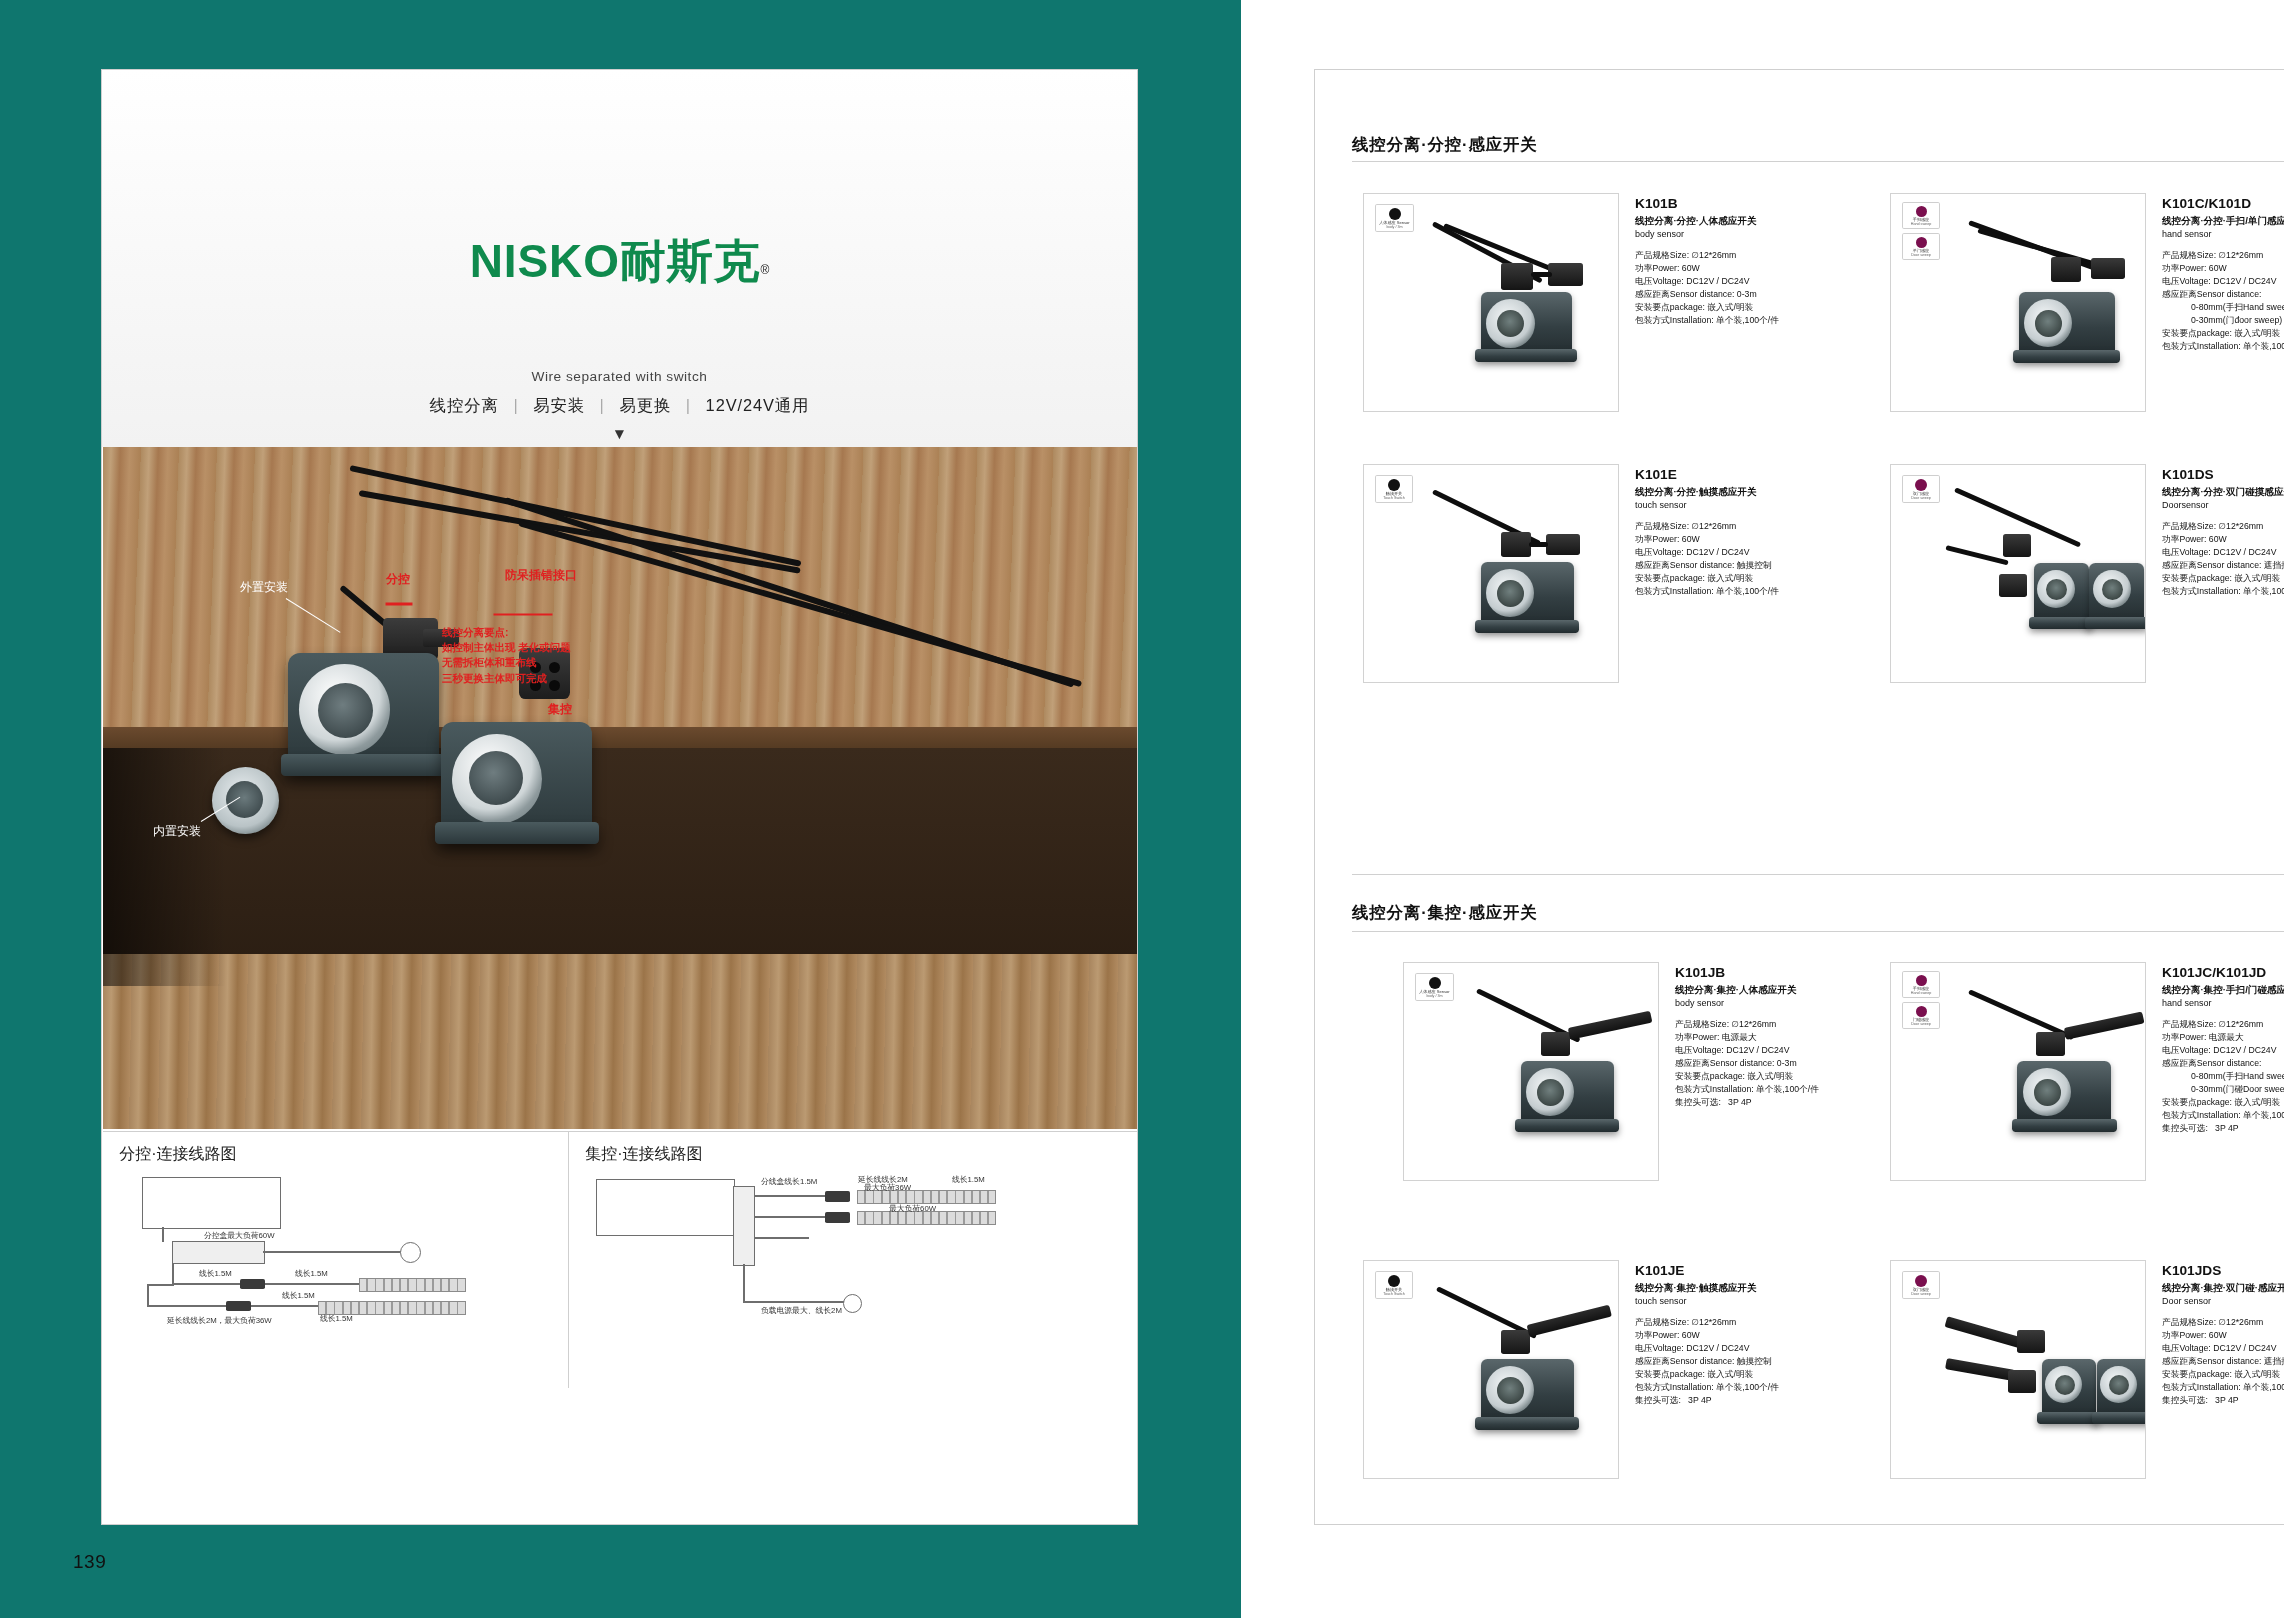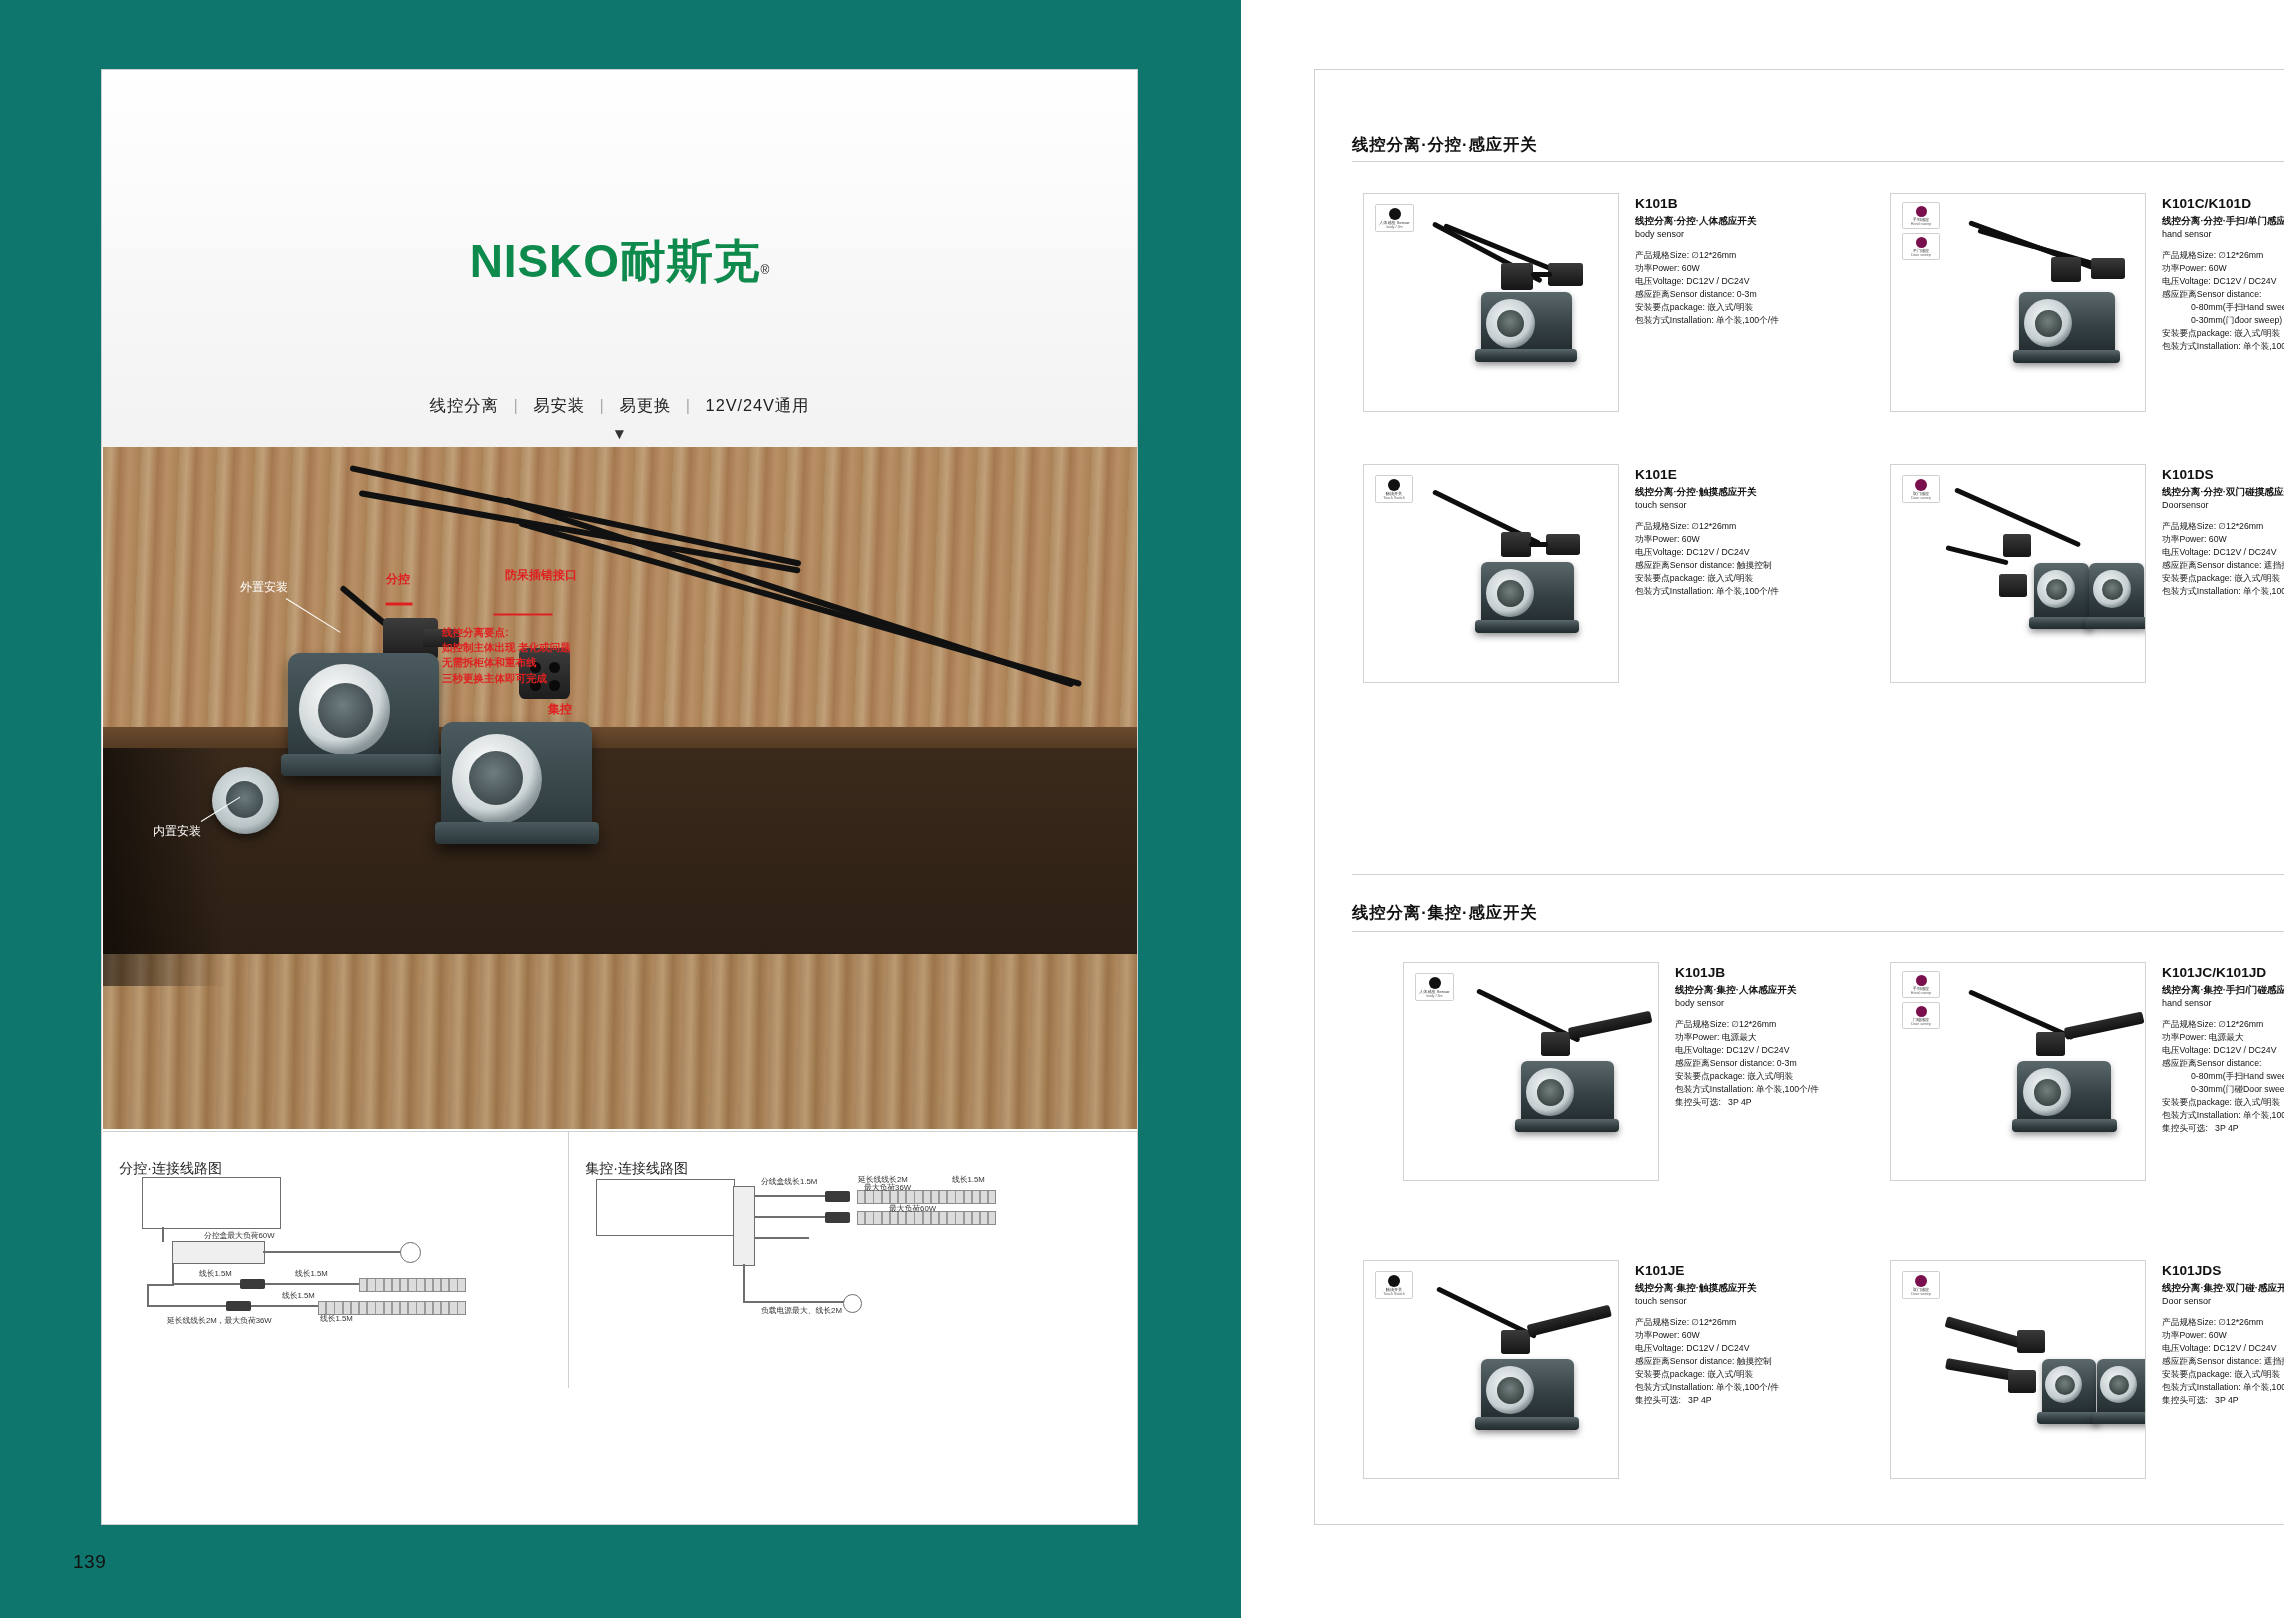--- a/index.html
+++ b/index.html
@@ -52,21 +52,21 @@
   .callout.red{color:#e02020;font-weight:bold;}
   .lead{position:absolute;background:#ffffff;height:0.9px;transform-origin:left center;}
   .lead.red{background:#e02020;}
   .red-note{position:absolute;font-size:10.5px;line-height:1.45;color:#e02020;font-weight:bold;white-space:nowrap;}
 
   
   .diagrams{position:absolute;left:0.9px;top:1061px;width:1034px;height:256px;border-top:0.9px solid #cfcfcf;}
   .diagram{position:absolute;top:0;height:256px;box-sizing:border-box;}
   .diagram.left{left:0;width:466px;border-right:0.9px solid #cfcfcf;}
   .diagram.right{left:466px;width:568px;}
-  .diagram-title{position:absolute;left:16.4px;top:12px;font-size:14px;color:#222;margin-top:16px;}
+  .diagram-title{position:absolute;left:16.4px;top:12px;font-size:16px;color:#222;}
   .diagram-canvas{position:absolute;left:0;top:36px;width:100%;height:220px;}
 
   .dg-box{position:absolute;border:1.4px solid #6e6e6e;background:#fff;}
   .dg-line{position:absolute;background:#6e6e6e;}
   .dg-label{position:absolute;font-size:7.8px;color:#333;white-space:nowrap;}
   .dg-strip{position:absolute;background:repeating-linear-gradient(90deg,#dcdcdc 0px,#dcdcdc 6.4px,#9a9a9a 6.4px,#9a9a9a 8.2px);border:0.9px solid #8b8b8b;}
   .dg-dot{position:absolute;border-radius:50%;border:1.4px solid #6e6e6e;background:#fff;}
   .dg-conn{position:absolute;background:#3a3a3a;border-radius:1.8px;}
 
   
@@ -102,20 +102,21 @@
   <div class="gutter"></div>
 
   <div class="page-left">
 
     <div class="left-card">
 
       <div class="brand-zone">
         <div class="logo-wrap">
           <span class="logo-text">NISKO</span><span class="logo-text cn">耐斯克</span><span class="logo-reg">®</span>
         </div>
+        <div class="sub-title">Wire separated with switch</div>
         <div class="feature-row">
           <span>线控分离</span><span class="feature-sep">|</span><span>易安装</span><span class="feature-sep">|</span><span>易更换</span><span class="feature-sep">|</span><span>12V/24V通用</span>
         </div>
         <div class="arrow-down">▼</div>
       </div>
 
       <div class="hero">
         <div class="hero-wood-top"></div>
         <div class="hero-wood-edge"></div>
         <div class="hero-wood-front"></div>

